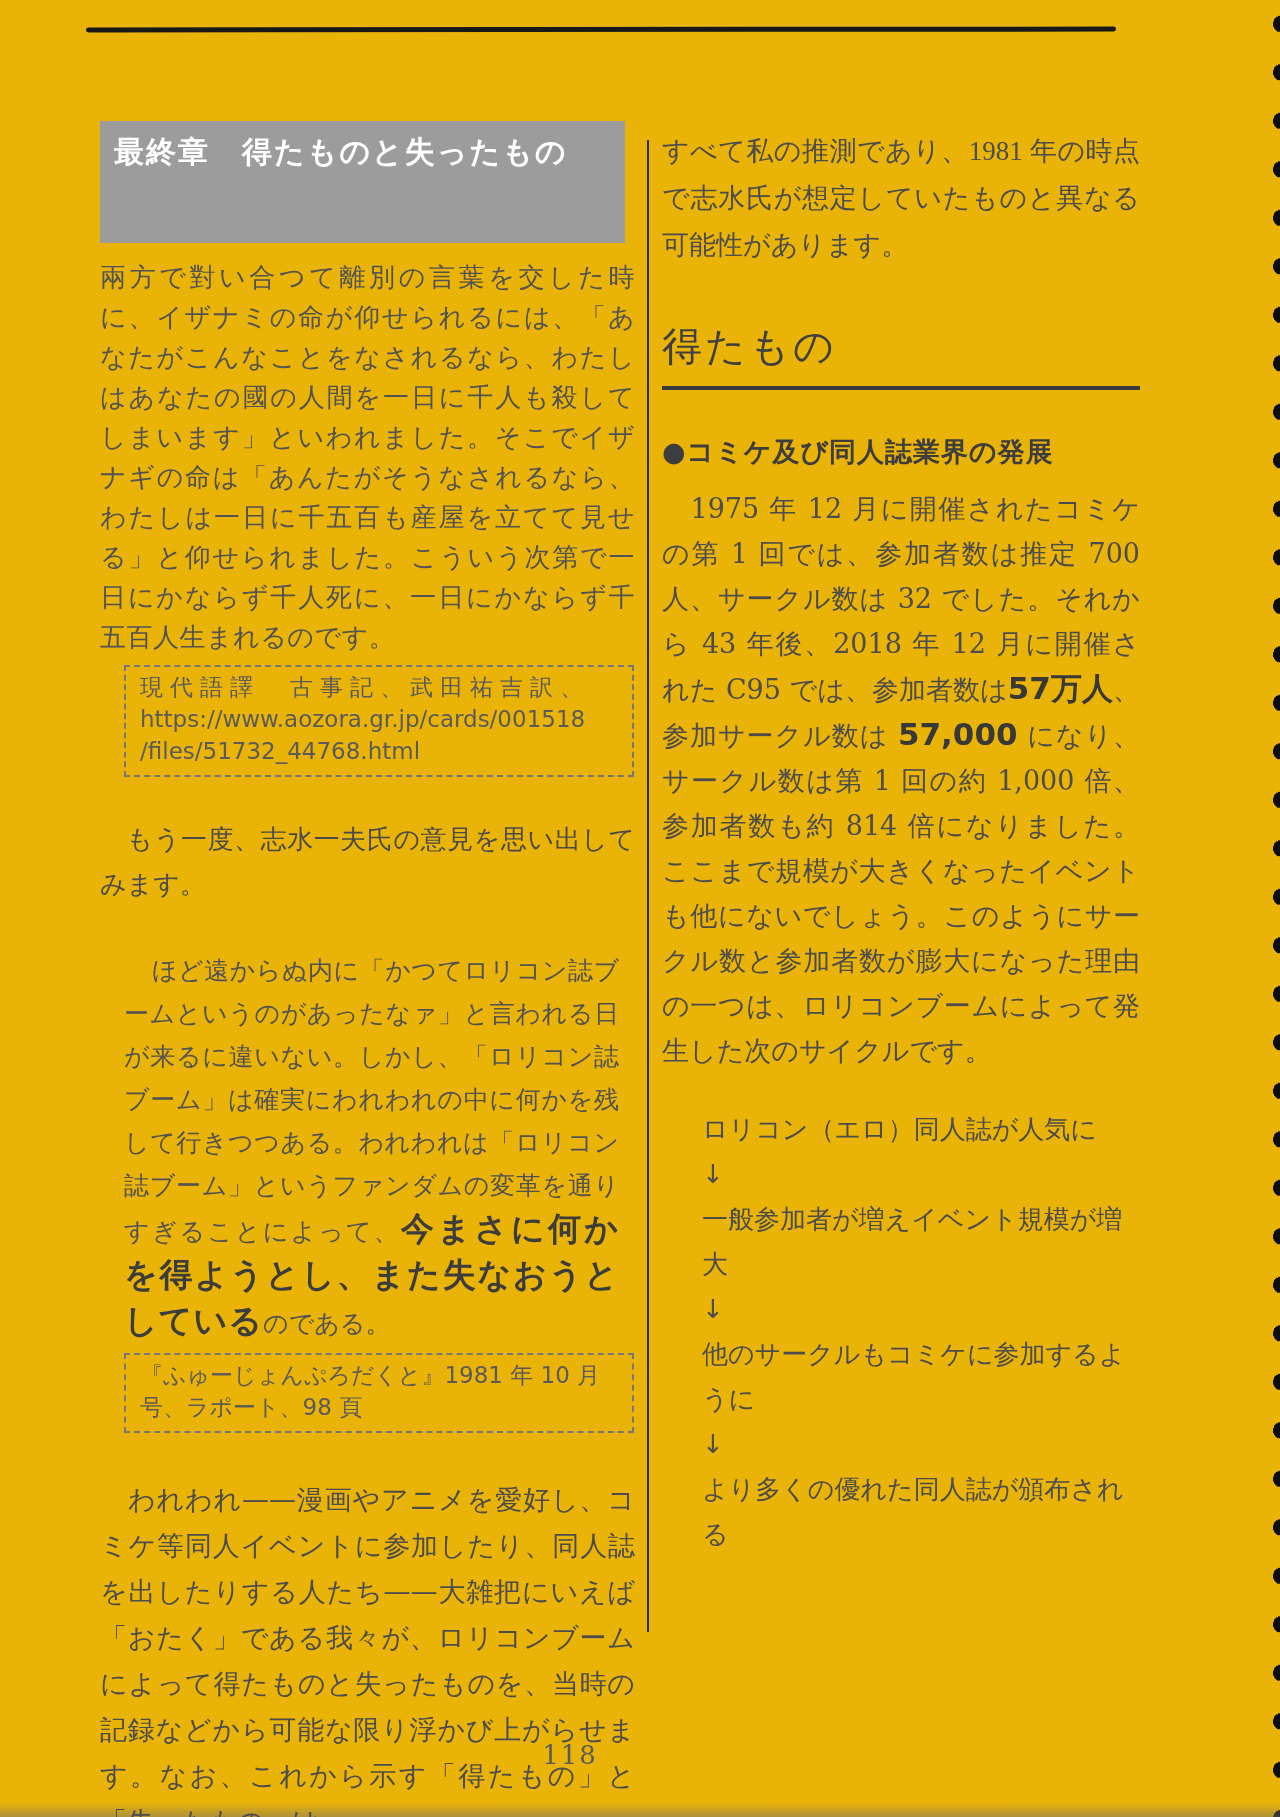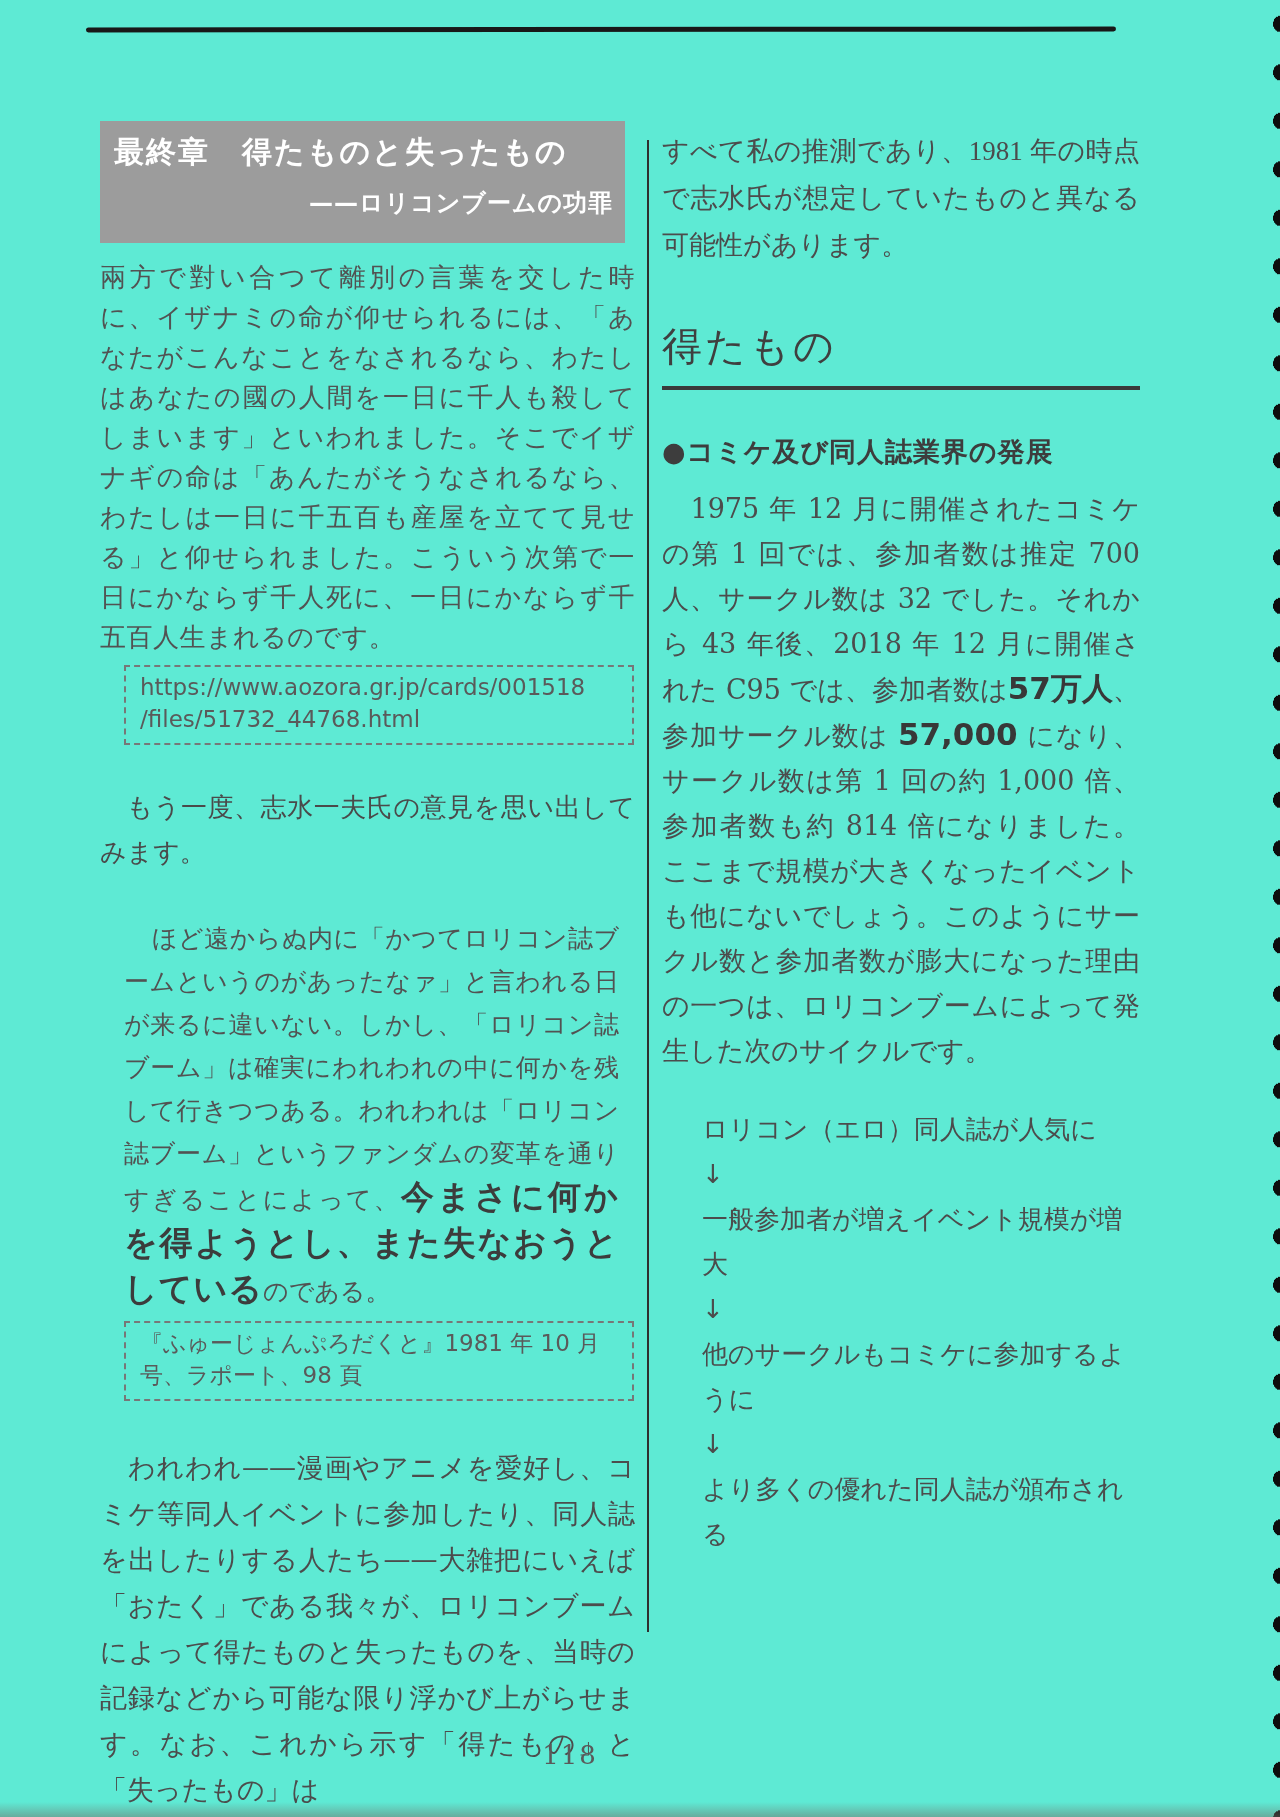--- a/index.html
+++ b/index.html
@@ -1,20 +1,20 @@
 <!DOCTYPE html>
 <html><head>
 <meta charset="utf-8">
 <style>
   html,body{margin:0;padding:0;}
   body{background:#e9e7e3;}
   .page{
     position:relative;
     width:1280px;height:1817px;
-    background:#5eead4;
+    background:#eab308;
     overflow:hidden;
     font-family:"DejaVu Sans",sans-serif;
     color:#4a4a4a;
   }
   
   .scan-top-line{
     position:absolute;top:27px;left:86px;width:1030px;height:5px;
     background:#181818;border-radius:3px;transform:rotate(-0.05deg);
   }
   .scan-edge-blobs{
@@ -91,26 +91,26 @@
 <div class="page">
 
   <div class="scan-top-line"></div>
   <div class="scan-edge-blobs"></div>
   <div class="scan-bottom-band"></div>
   <div class="col-divider"></div>
 
   <div class="left-col">
     <div class="chapter-box">
       <div class="chapter-title">最終章　得たものと失ったもの</div>
-      <div class="chapter-subtitle">——ロリコンブームの功罪</div>
     </div>
 
     <p class="kojiki">兩方で對い合つて離別の言葉を交した時に、イザナミの命が仰せられるには、「あなたがこんなことをなされるなら、わたしはあなたの國の人間を一日に千人も殺してしまいます」といわれました。そこでイザナギの命は「あんたがそうなされるなら、わたしは一日に千五百も産屋を立てて見せる」と仰せられました。こういう次第で一日にかならず千人死に、一日にかならず千五百人生まれるのです。</p>
 
     <div class="dashed-box">
+      <div class="cite-line spaced">現代語譯　古事記、武田祐吉訳、</div>
       <div class="cite-line">https://www.aozora.gr.jp/cards/001518</div>
       <div class="cite-line">/files/51732_44768.html</div>
     </div>
 
     <p class="intro">　もう一度、志水一夫氏の意見を思い出してみます。</p>
 
     <div class="blockquote"><span>ほど遠からぬ内に「かつてロリコン誌ブームというのがあったなァ」と言われる日が来るに違いない。しかし、「ロリコン誌ブーム」は確実にわれわれの中に何かを残して行きつつある。われわれは「ロリコン誌ブーム」というファンダムの変革を通りすぎることによって、</span><span class="big-bold">今まさに何かを得ようとし、また失なおうとしている</span><span>のである。</span></div>
 
     <div class="dashed-box box2">
       <div class="cite-line">『ふゅーじょんぷろだくと』1981 年 10 月号、ラポート、98 頁</div>

